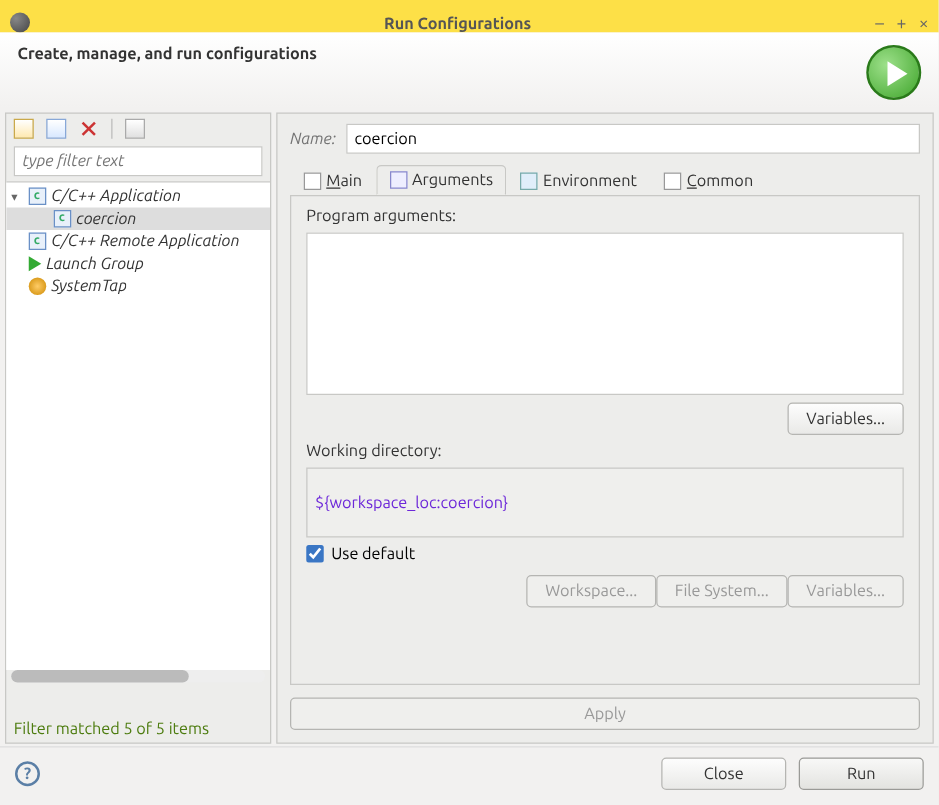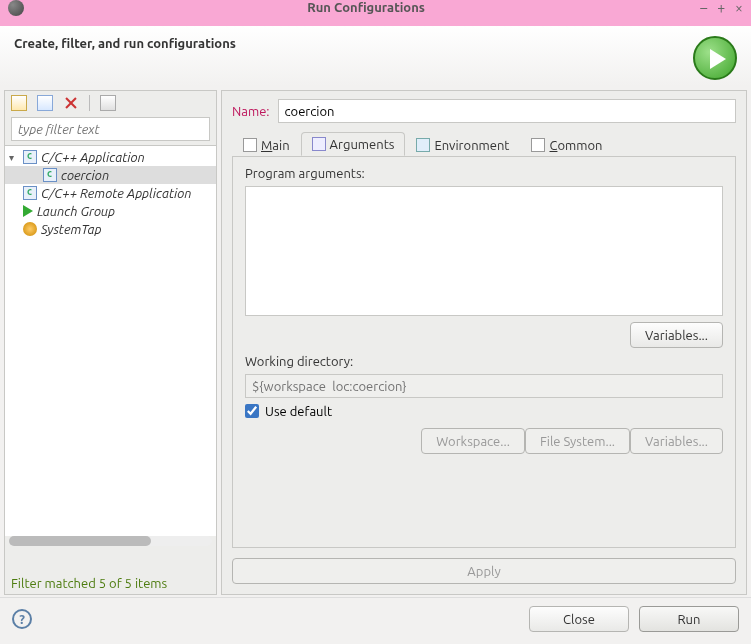--- a/index.html
+++ b/index.html
@@ -1,18 +1,18 @@
 <!DOCTYPE html>
 <html><head>
 <meta charset="utf-8">
 <style>
 * { box-sizing: border-box; margin: 0; padding: 0; font-family: "Ubuntu", "Segoe UI", sans-serif; font-size: 13px; }
 body { background: #f2f1f0; width: 751px; height: 644px; overflow: hidden; display: flex; flex-direction: column; }
 
-.titlebar { height: 26px; background: #f9a8d4; display: flex; align-items: flex-start; padding: 0 8px; }
+.titlebar { height: 26px; background: #fde047; display: flex; align-items: flex-end; padding: 0 8px; }
 .titlebar-icon { width: 16px; height: 16px; border-radius: 50%; background: radial-gradient(circle at 30% 30%, #888, #444); margin-right: 8px; }
 .titlebar-title { flex: 1; text-align: center; font-weight: bold; color: #555; }
 .titlebar-btns { display: flex; gap: 10px; color: #666; }
 .titlebar-btn { cursor: pointer; font-size: 14px; }
 
 .header { padding: 10px 14px 6px; background: linear-gradient(to bottom, #fff, #f2f1f0); display: flex; align-items: flex-start; }
 .header-text { flex: 1; }
 .header-title { font-weight: bold; color: #333; margin-bottom: 6px; }
 .header-sub { font-size: 12px; color: #333; }
 .header-icon { width: 44px; height: 44px; border-radius: 50%; background: radial-gradient(circle at 35% 35%, #9de08a, #3fa52b); border: 2px solid #2a7a1a; position: relative; }
@@ -31,36 +31,36 @@
 .tree-indent { display: inline-block; width: 16px; }
 .tree-arrow { width: 10px; display: inline-block; color: #666; font-size: 10px; }
 .tree-icon { width: 14px; height: 14px; display: inline-block; }
 .tree-label { color: #333; overflow: hidden; text-overflow: clip; font-style: italic; }
 .tree-scroll { height: 10px; background: #eee; margin: 0 4px 4px; border-radius: 5px; }
 .tree-scroll-thumb { height: 100%; width: 70%; background: #bbb; border-radius: 5px; }
 .filter-status { padding: 2px 6px 4px; color: #4d7c0f; white-space: nowrap; overflow: hidden; margin-top: 24px; }
 
 .right-panel { flex: 1; background: #ededeb; border: 1px solid #c8c8c5; padding: 8px 10px 10px; display: flex; flex-direction: column; min-width: 0; }
 .name-row { display: flex; align-items: center; gap: 8px; margin-bottom: 8px; }
-.name-row label { color: #be185d; }
+.name-row label { color: #737373; font-style: italic; }
 .name-input { flex: 1; padding: 4px 6px; border: 1px solid #c8c8c5; background: #fff; }
 
 .tabs { display: flex; border-bottom: 1px solid #c8c8c5; position: relative; top: 1px; }
 .tab { padding: 4px 10px; background: #ededeb; border: 1px solid transparent; border-bottom: none; display: flex; align-items: center; gap: 4px; cursor: pointer; color: #333; }
 .tab.active { background: #ededeb; border: 1px solid #c8c8c5; border-bottom: 1px solid #ededeb; border-radius: 4px 4px 0 0; position: relative; z-index: 2; }
 .tab u { text-decoration: underline; }
 .tab-icon { width: 14px; height: 14px; display: inline-block; }
 
 .tab-content { border: 1px solid #c8c8c5; border-top: none; padding: 10px 12px; flex: 1; display: flex; flex-direction: column; gap: 6px; background: #ededeb; }
 .section-label { color: #333; }
 .prog-args { height: 130px; background: #fff; border: 1px solid #c8c8c5; resize: none; width: 100%; }
 .row-right { display: flex; justify-content: flex-end; gap: 8px; }
 .btn { padding: 5px 14px; background: linear-gradient(to bottom, #fdfdfd, #e9e9e7); border: 1px solid #b5b5b2; border-radius: 4px; color: #333; cursor: pointer; }
 .btn:disabled, .btn.disabled { color: #999; cursor: default; background: #efefed; }
-.workdir-input { width: 100%; padding: 4px 6px; border: 1px solid #c8c8c5; background: #efefed; color: #737373; }
+.workdir-input { width: 100%; padding: 20px 6px; border: 1px solid #c8c8c5; background: #efefed; color: #6d28d9; }
 .checkbox-row { display: flex; align-items: center; gap: 6px; }
 .checkbox-row input { accent-color: #3a76c4; width: 14px; height: 14px; }
 .workdir-btns { display: flex; justify-content: flex-end; margin-top: 4px; }
 
 .apply-row { display: flex; justify-content: flex-end; gap: 14px; margin-top: 10px; flex-direction: column; }
 .apply-row .btn { min-width: 86px; }
 
 .footer { display: flex; align-items: center; padding: 8px 12px 12px; gap: 10px; border-top: 1px solid #ddd; margin-top: 2px; }
 .help-icon { width: 20px; height: 20px; border-radius: 50%; border: 2px solid #5b7fa6; color: #5b7fa6; display: flex; align-items: center; justify-content: center; font-weight: bold; font-size: 13px; }
 .footer-spacer { flex: 1; }
@@ -92,21 +92,21 @@
   <span class="titlebar-title">Run Configurations</span>
   <div class="titlebar-btns">
     <span class="titlebar-btn">–</span>
     <span class="titlebar-btn">+</span>
     <span class="titlebar-btn">×</span>
   </div>
 </div>
 
 <div class="header">
   <div class="header-text">
-    <div class="header-title">Create, filter, and run configurations</div>
+    <div class="header-title">Create, manage, and run configurations</div>
     <div class="header-sub">&nbsp;</div>
   </div>
   <div class="header-icon"></div>
 </div>
 
 <div class="main-area">
   <div class="left-panel">
     <div class="toolbar">
       <span class="tb-icon i-new"></span>
       <span class="tb-icon i-copy"></span>

